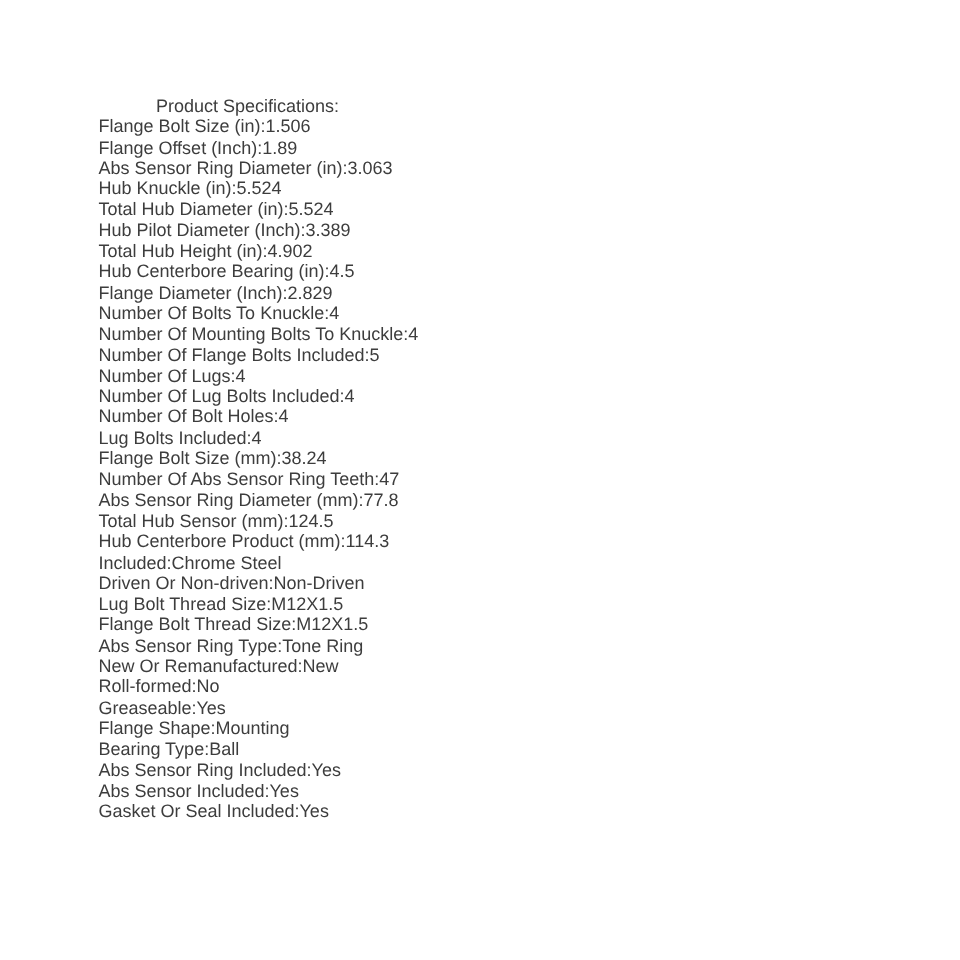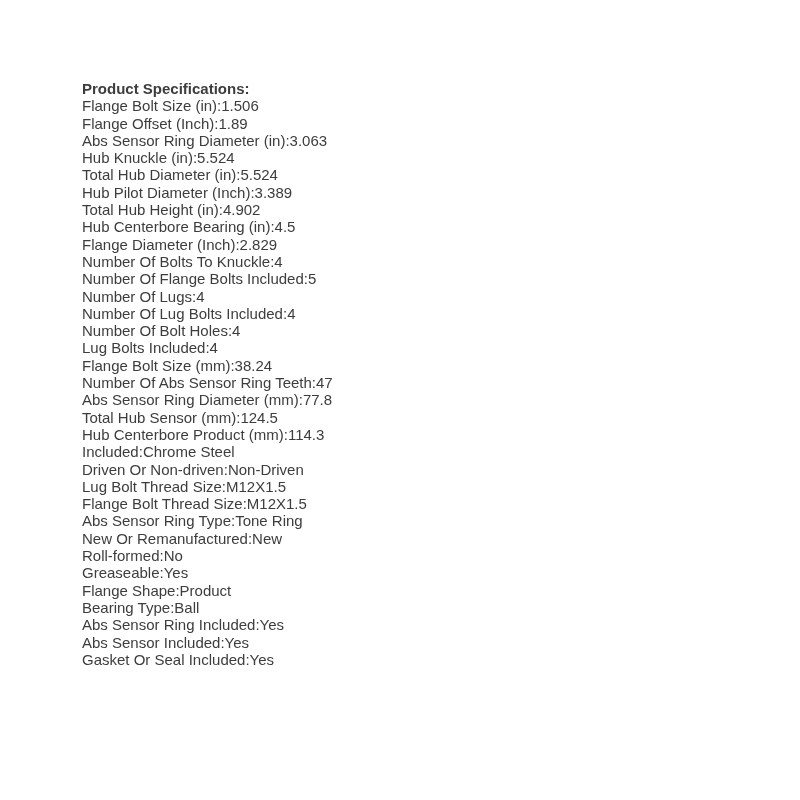--- a/index.html
+++ b/index.html
@@ -17,21 +17,22 @@
   .spec-block {
     position: absolute;
     left: 82px;
     top: 80px;
     color: #3d3d3d;
     font-size: 15px;
     line-height: 17.3px;
     white-space: nowrap;
   }
   .spec-title {
-    font-weight: bold;
+    font-weight: normal;
+    margin-left: 48px;
   }
   .spec-line span {
     display: inline;
   }
 </style>
 </head>
 <body>
 
 <div class="spec-block">
   <div class="spec-title">Product Specifications:</div>
@@ -39,36 +40,37 @@
   <div class="spec-line"><span>Flange Bolt Size (in)</span><span>:</span><span>1.506</span></div>
   <div class="spec-line"><span>Flange Offset (Inch)</span><span>:</span><span>1.89</span></div>
   <div class="spec-line"><span>Abs Sensor Ring Diameter (in)</span><span>:</span><span>3.063</span></div>
   <div class="spec-line"><span>Hub Knuckle (in)</span><span>:</span><span>5.524</span></div>
   <div class="spec-line"><span>Total Hub Diameter (in)</span><span>:</span><span>5.524</span></div>
   <div class="spec-line"><span>Hub Pilot Diameter (Inch)</span><span>:</span><span>3.389</span></div>
   <div class="spec-line"><span>Total Hub Height (in)</span><span>:</span><span>4.902</span></div>
   <div class="spec-line"><span>Hub Centerbore Bearing (in)</span><span>:</span><span>4.5</span></div>
   <div class="spec-line"><span>Flange Diameter (Inch)</span><span>:</span><span>2.829</span></div>
   <div class="spec-line"><span>Number Of Bolts To Knuckle</span><span>:</span><span>4</span></div>
+  <div class="spec-line"><span>Number Of Mounting Bolts To Knuckle</span><span>:</span><span>4</span></div>
   <div class="spec-line"><span>Number Of Flange Bolts Included</span><span>:</span><span>5</span></div>
   <div class="spec-line"><span>Number Of Lugs</span><span>:</span><span>4</span></div>
   <div class="spec-line"><span>Number Of Lug Bolts Included</span><span>:</span><span>4</span></div>
   <div class="spec-line"><span>Number Of Bolt Holes</span><span>:</span><span>4</span></div>
   <div class="spec-line"><span>Lug Bolts Included</span><span>:</span><span>4</span></div>
   <div class="spec-line"><span>Flange Bolt Size (mm)</span><span>:</span><span>38.24</span></div>
   <div class="spec-line"><span>Number Of Abs Sensor Ring Teeth</span><span>:</span><span>47</span></div>
   <div class="spec-line"><span>Abs Sensor Ring Diameter (mm)</span><span>:</span><span>77.8</span></div>
   <div class="spec-line"><span>Total Hub Sensor (mm)</span><span>:</span><span>124.5</span></div>
   <div class="spec-line"><span>Hub Centerbore Product (mm)</span><span>:</span><span>114.3</span></div>
   <div class="spec-line"><span>Included</span><span>:</span><span>Chrome Steel</span></div>
   <div class="spec-line"><span>Driven Or Non-driven</span><span>:</span><span>Non-Driven</span></div>
   <div class="spec-line"><span>Lug Bolt Thread Size</span><span>:</span><span>M12X1.5</span></div>
   <div class="spec-line"><span>Flange Bolt Thread Size</span><span>:</span><span>M12X1.5</span></div>
   <div class="spec-line"><span>Abs Sensor Ring Type</span><span>:</span><span>Tone Ring</span></div>
   <div class="spec-line"><span>New Or Remanufactured</span><span>:</span><span>New</span></div>
   <div class="spec-line"><span>Roll-formed</span><span>:</span><span>No</span></div>
   <div class="spec-line"><span>Greaseable</span><span>:</span><span>Yes</span></div>
-  <div class="spec-line"><span>Flange Shape</span><span>:</span><span>Product</span></div>
+  <div class="spec-line"><span>Flange Shape</span><span>:</span><span>Mounting</span></div>
   <div class="spec-line"><span>Bearing Type</span><span>:</span><span>Ball</span></div>
   <div class="spec-line"><span>Abs Sensor Ring Included</span><span>:</span><span>Yes</span></div>
   <div class="spec-line"><span>Abs Sensor Included</span><span>:</span><span>Yes</span></div>
   <div class="spec-line"><span>Gasket Or Seal Included</span><span>:</span><span>Yes</span></div>
 </div>
 
 </body></html>

